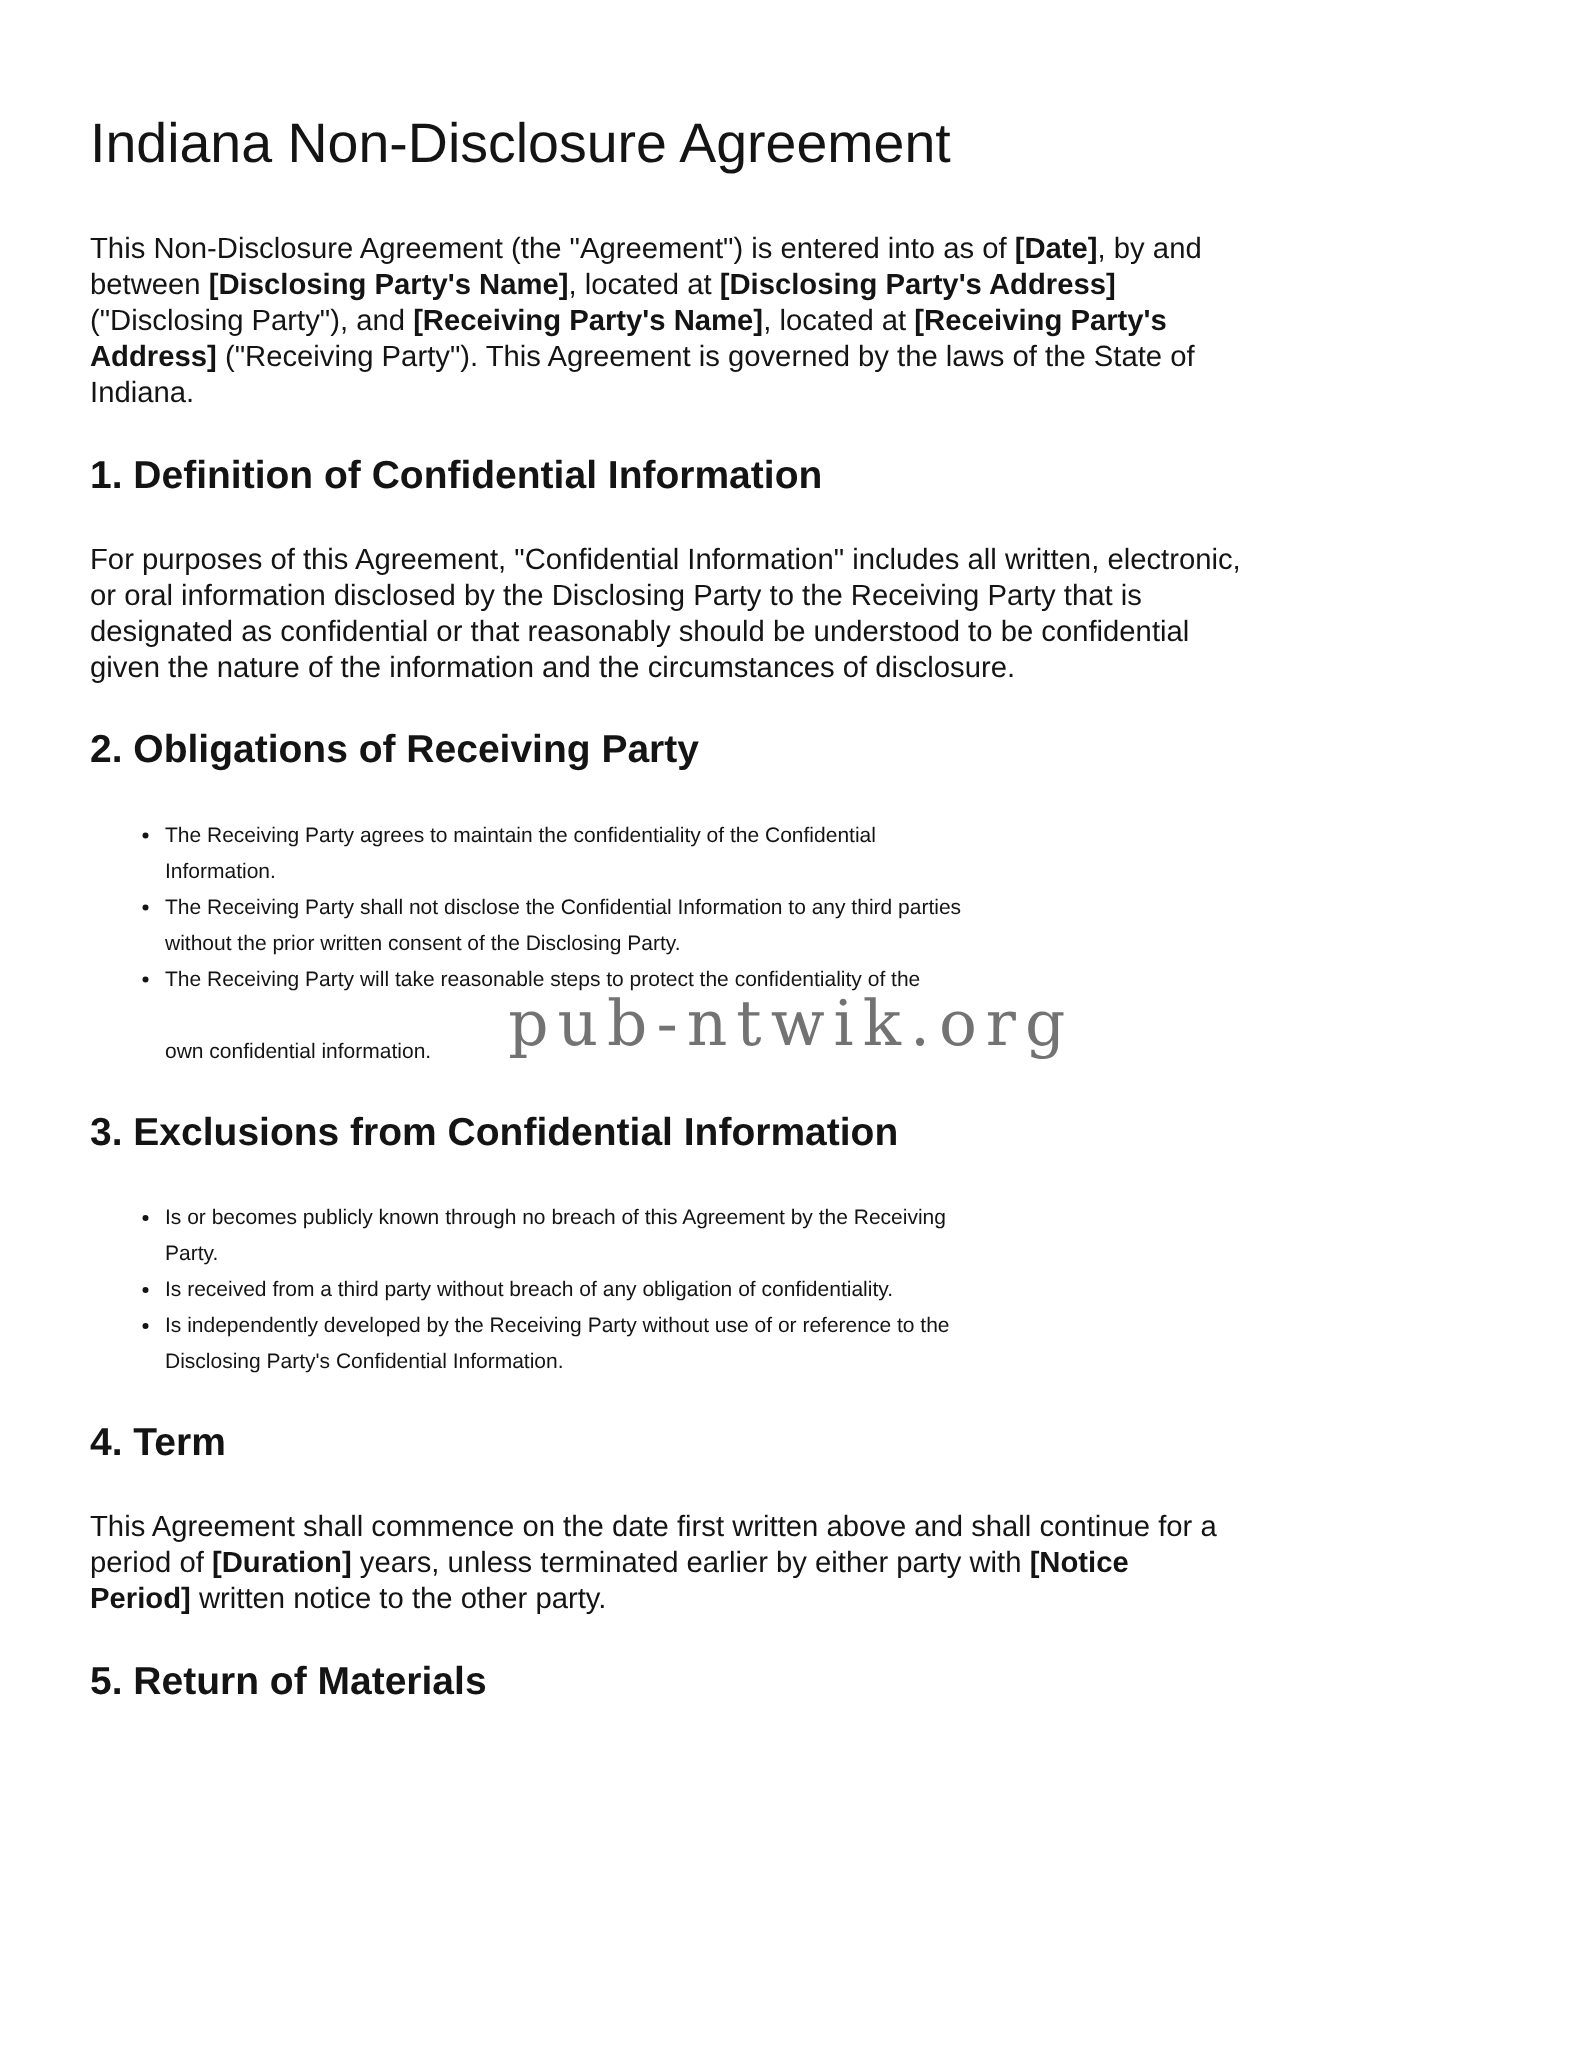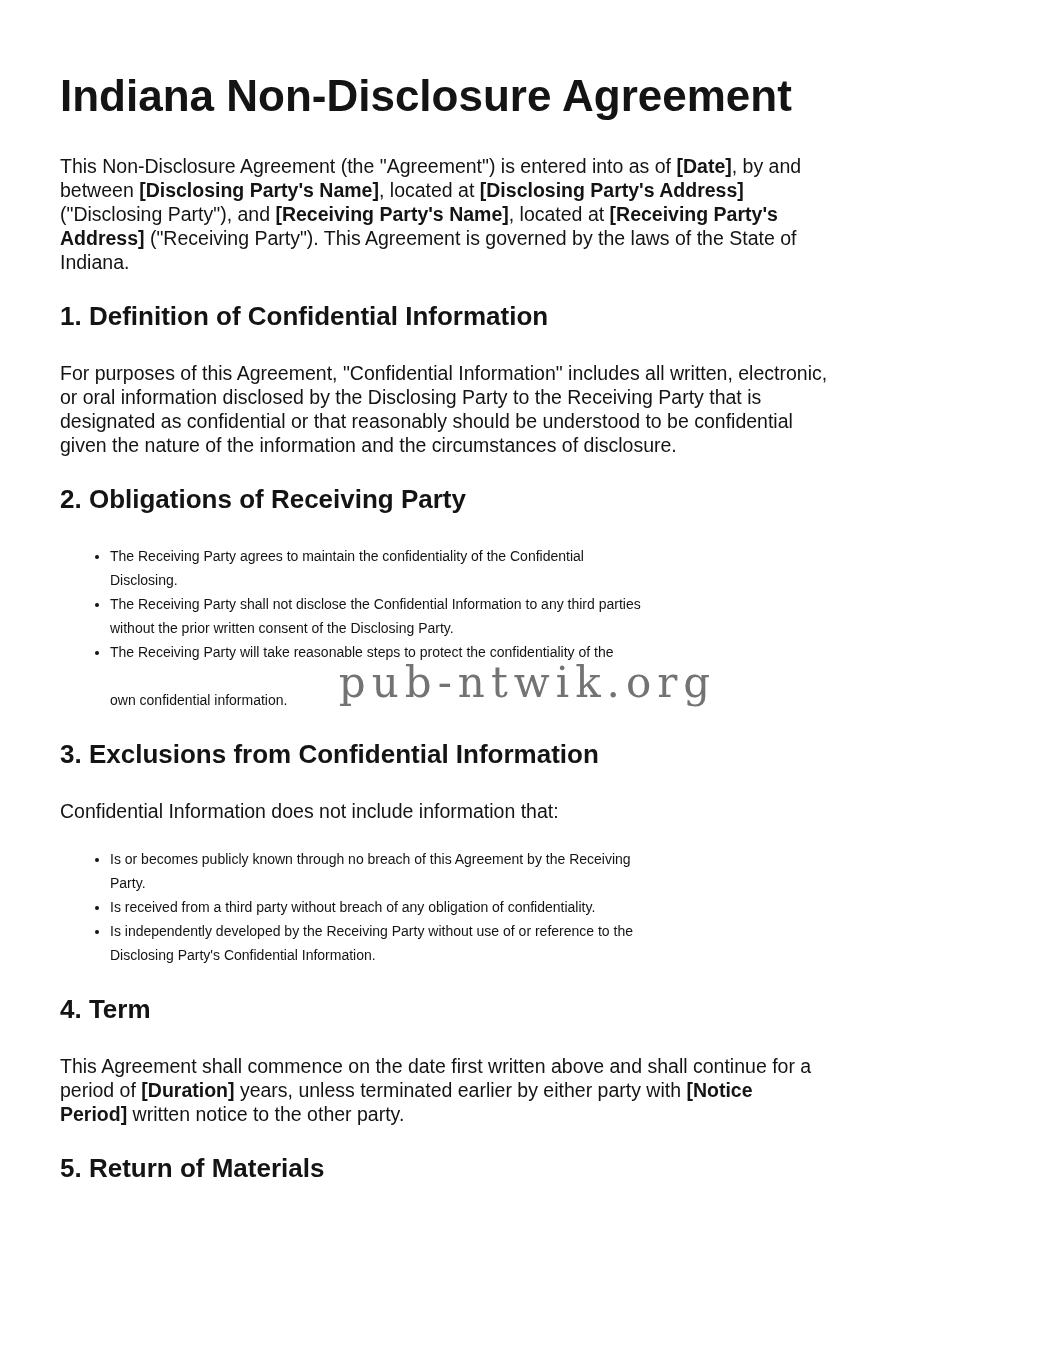--- a/index.html
+++ b/index.html
@@ -28,24 +28,24 @@
     color: #737373;
     white-space: nowrap;
     z-index: 0;
   }
   .content {
     position: relative;
     z-index: 1;
     padding: 74px 60px 0 60px;
   }
   h1 {
-    font-size: 44px;
+    font-size: 37px;
     line-height: 44px;
     margin: 0 0 36px 0;
-    font-weight: bold;
+    font-weight: normal;
   }
   h2 {
     font-size: 26px;
     line-height: 32px;
     margin: 26px 0 29px 0;
     font-weight: bold;
   }
   p {
     font-size: 19.5px;
     line-height: 24px;
@@ -67,27 +67,26 @@
   <div class="watermark">pub-ntwik.org</div>
   <div class="content">
     <h1>Indiana Non-Disclosure Agreement</h1>
     <p><span>This Non-Disclosure Agreement (the "Agreement") is entered into as of </span><b>[Date]</b><span>, by and</span><br><span>between </span><b>[Disclosing Party's Name]</b><span>, located at </span><b>[Disclosing Party's Address]</b><br><span>("Disclosing Party"), and </span><b>[Receiving Party's Name]</b><span>, located at </span><b>[Receiving Party's</b><br><b>Address]</b><span> ("Receiving Party"). This Agreement is governed by the laws of the State of</span><br><span>Indiana.</span></p>
 
     <h2>1. Definition of Confidential Information</h2>
     <p><span>For purposes of this Agreement, "Confidential Information" includes all written, electronic,</span><br><span>or oral information disclosed by the Disclosing Party to the Receiving Party that is</span><br><span>designated as confidential or that reasonably should be understood to be confidential</span><br><span>given the nature of the information and the circumstances of disclosure.</span></p>
 
     <h2>2. Obligations of Receiving Party</h2>
     <ul>
-      <li><span>The Receiving Party agrees to maintain the confidentiality of the Confidential</span><br><span>Disclosing.</span></li>
+      <li><span>The Receiving Party agrees to maintain the confidentiality of the Confidential</span><br><span>Information.</span></li>
       <li><span>The Receiving Party shall not disclose the Confidential Information to any third parties</span><br><span>without the prior written consent of the Disclosing Party.</span></li>
       <li><span>The Receiving Party will take reasonable steps to protect the confidentiality of the</span><br><br><span>own confidential information.</span></li>
     </ul>
 
     <h2>3. Exclusions from Confidential Information</h2>
-    <p><span>Confidential Information does not include information that:</span></p>
     <ul>
       <li><span>Is or becomes publicly known through no breach of this Agreement by the Receiving</span><br><span>Party.</span></li>
       <li><span>Is received from a third party without breach of any obligation of confidentiality.</span></li>
       <li><span>Is independently developed by the Receiving Party without use of or reference to the</span><br><span>Disclosing Party's Confidential Information.</span></li>
     </ul>
 
     <h2>4. Term</h2>
     <p><span>This Agreement shall commence on the date first written above and shall continue for a</span><br><span>period of </span><b>[Duration]</b><span> years, unless terminated earlier by either party with </span><b>[Notice</b><br><b>Period]</b><span> written notice to the other party.</span></p>
 
     <h2>5. Return of Materials</h2>

